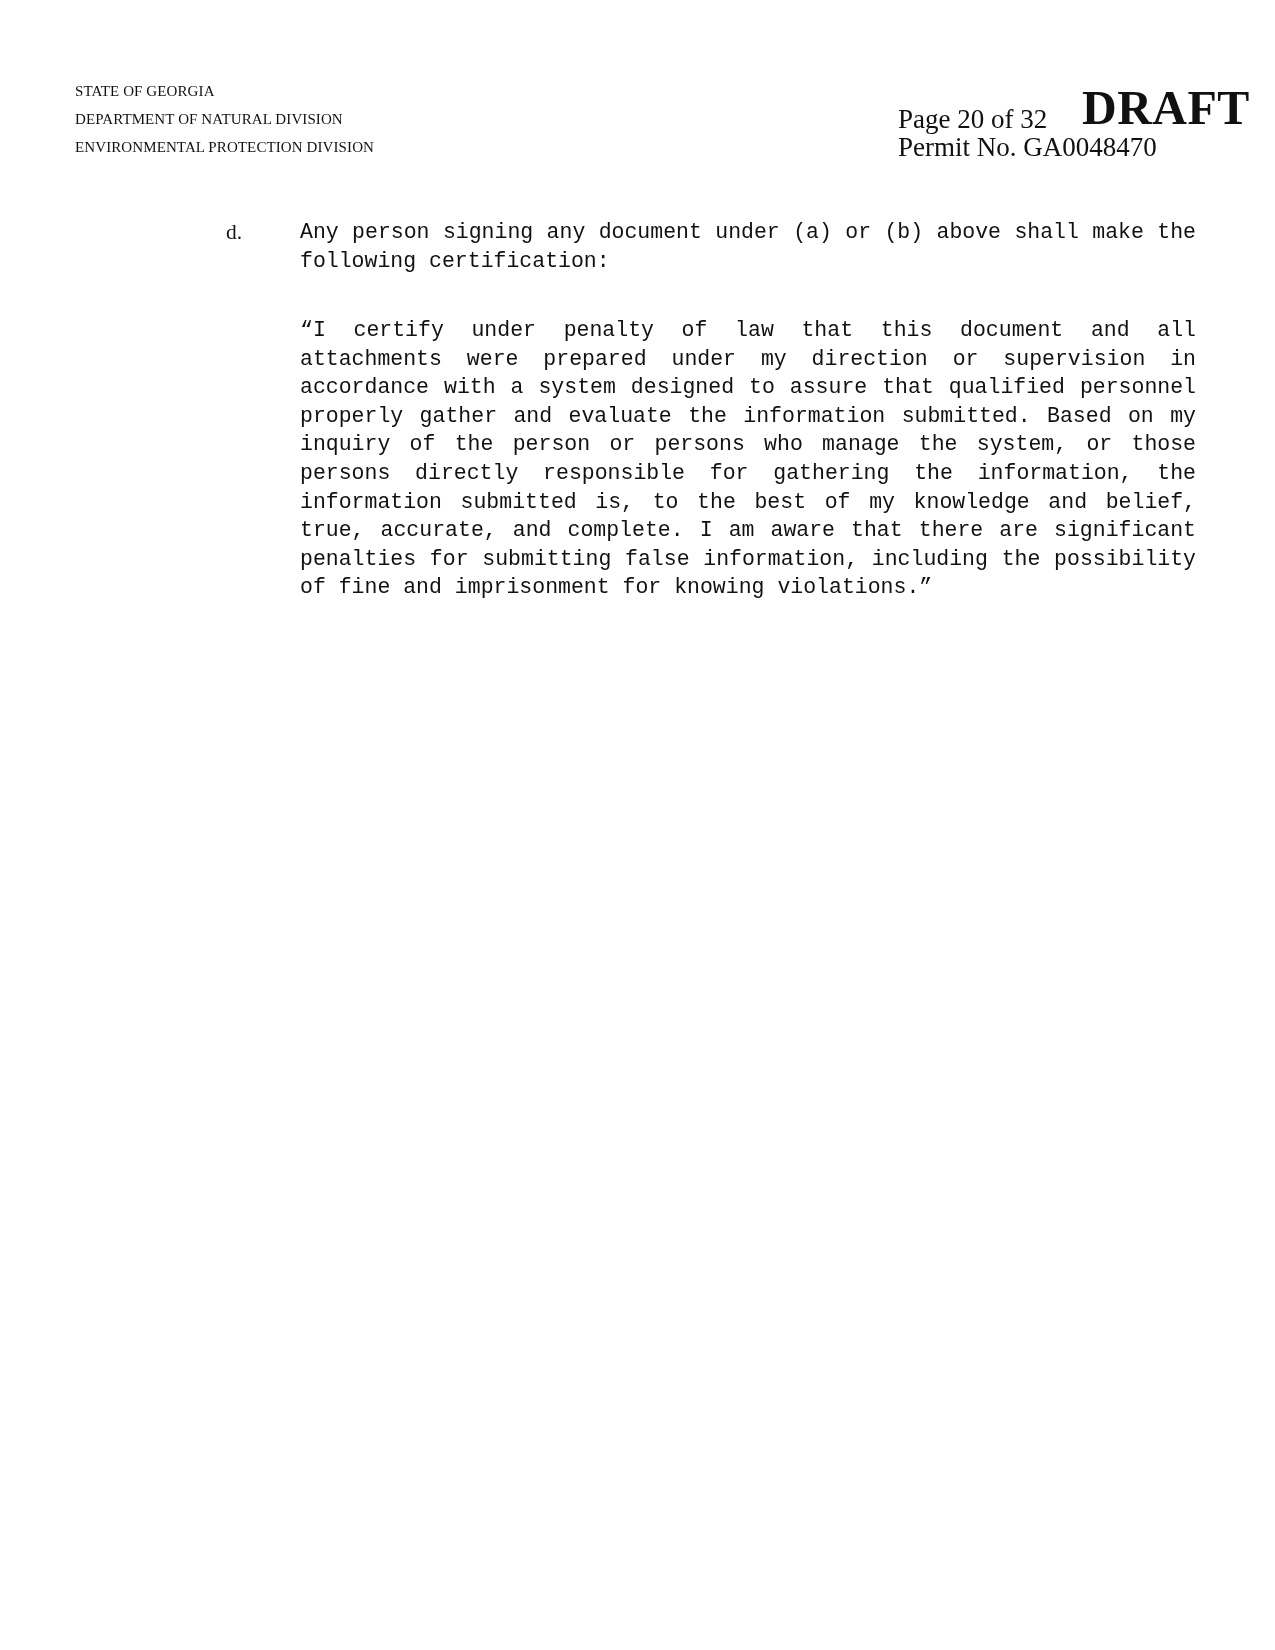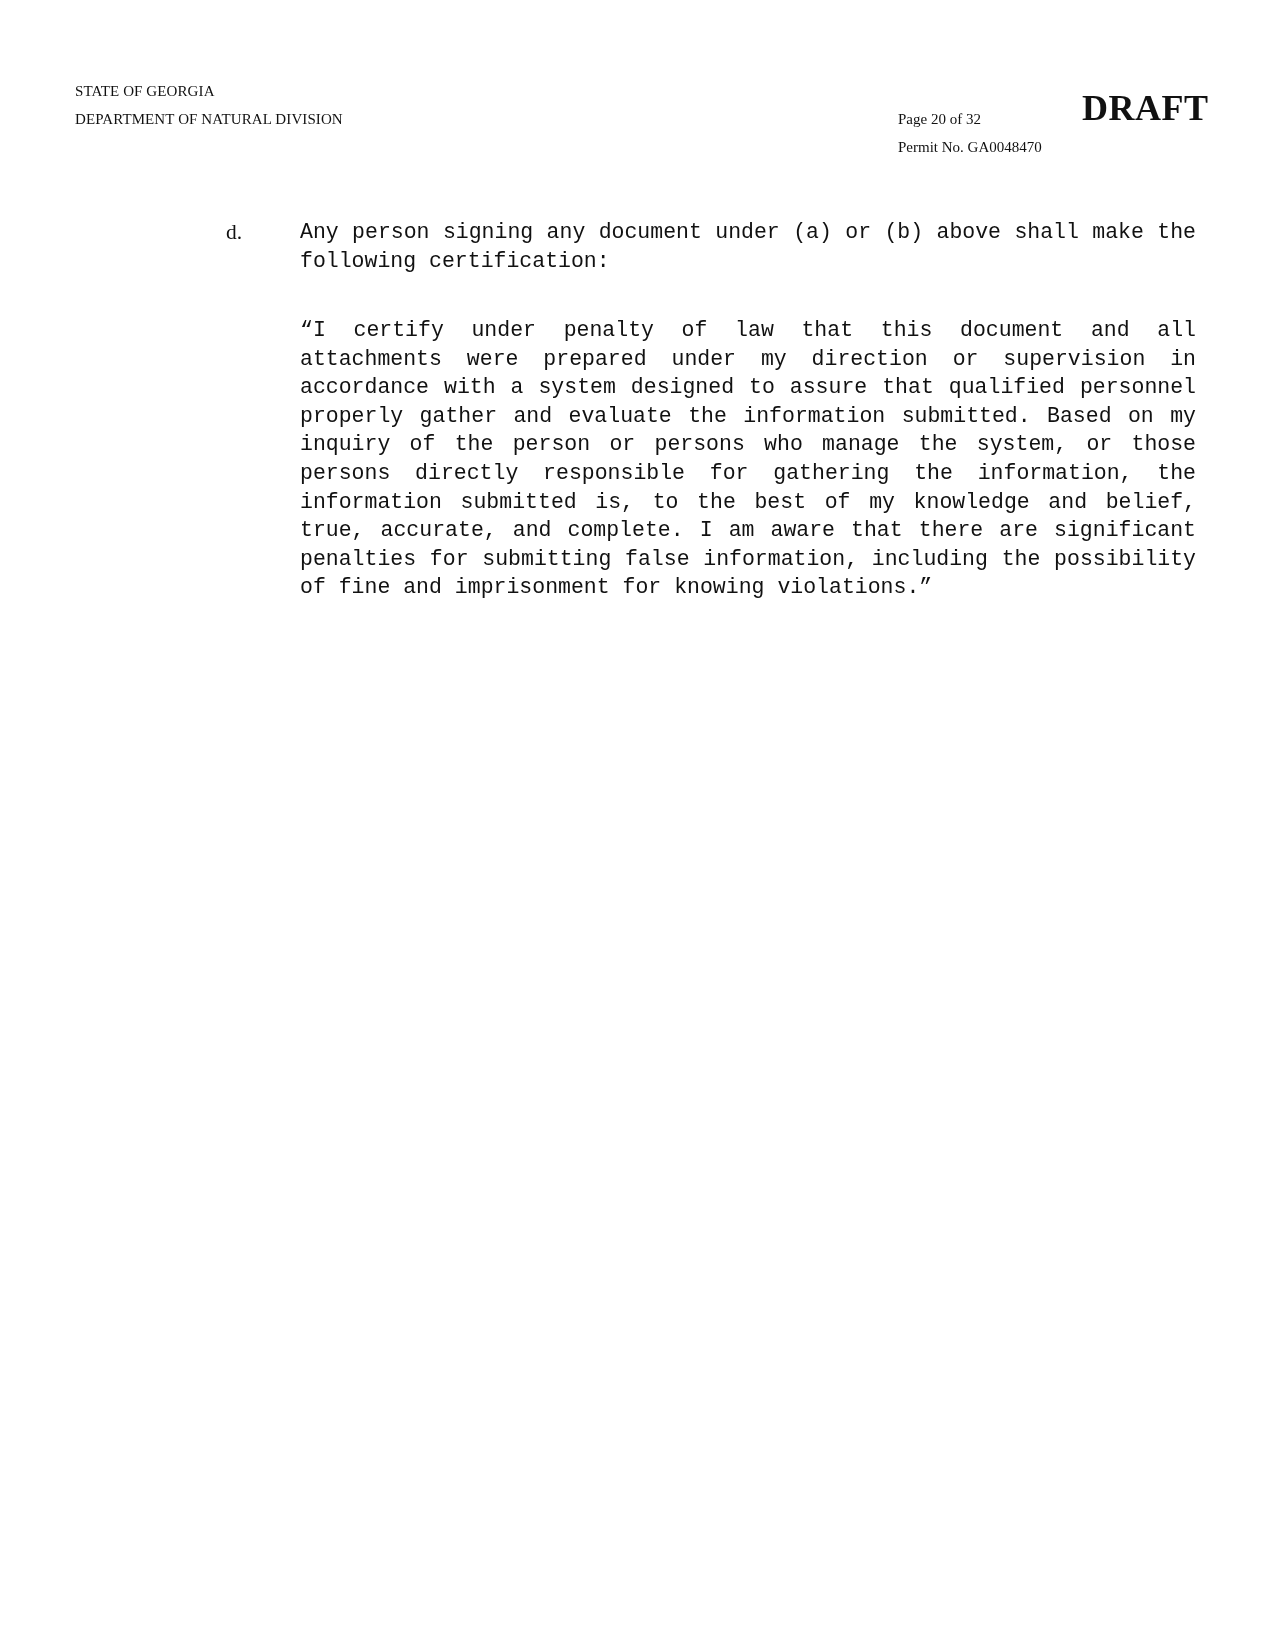--- a/index.html
+++ b/index.html
@@ -7,25 +7,25 @@
     width: 1275px; height: 1650px; position: relative; overflow: hidden;
     font-family: "Liberation Serif", "DejaVu Serif", serif; color: #111;
   }
   .hdr-left {
     position: absolute; left: 75px; top: 77px;
     font-size: 15px; line-height: 28px; letter-spacing: 0.1px;
   }
   .hdr-left div { white-space: nowrap; }
   .hdr-right {
     position: absolute; left: 898px; top: 105px;
-    font-size: 15px; line-height: 28px; white-space: nowrap;
+    font-size: 27px; line-height: 28px; white-space: nowrap;
   }
   .draft {
     position: absolute; left: 1082px; top: 88px;
-    font-size: 36px; font-weight: bold; line-height: 40px; letter-spacing: 0.5px;
+    font-size: 48px; font-weight: bold; line-height: 40px; letter-spacing: 0.5px;
   }
   .item-label {
     position: absolute; left: 226px; top: 218px;
     font-size: 21.5px; line-height: 28.6px;
   }
   .para {
     position: absolute; left: 300px; width: 896px;
     font-size: 21.5px; line-height: 28.6px; text-align: justify;
     text-align-last: left;
     font-family: Liberation Mono, monospace;
@@ -33,20 +33,21 @@
   .p1 { top: 218px; }
   .p2 { top: 316px; }
 </style>
 </head>
 <body>
 
 <div>
   <div class="hdr-left">
     <div>STATE OF GEORGIA</div>
     <div>DEPARTMENT OF NATURAL DIVISION</div>
+    <div>ENVIRONMENTAL PROTECTION DIVISION</div>
   </div>
   <div class="hdr-right">
     <div>Page 20 of 32</div>
     <div>Permit No. GA0048470</div>
   </div>
   <div class="draft">DRAFT</div>
 </div>
 
 <div>
   <div class="item-label">d.</div>

